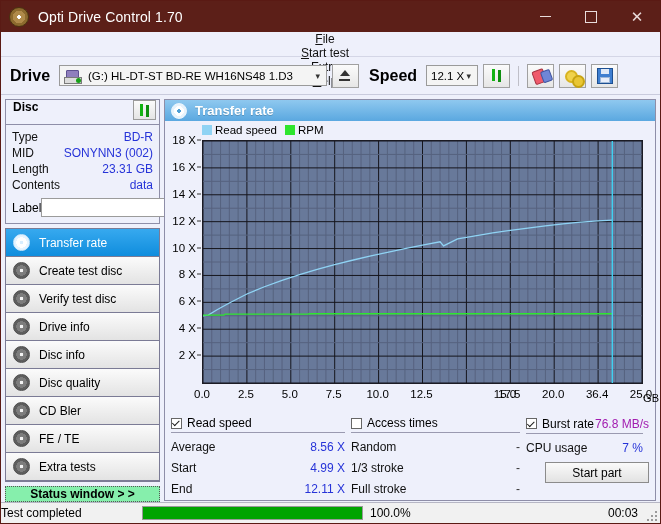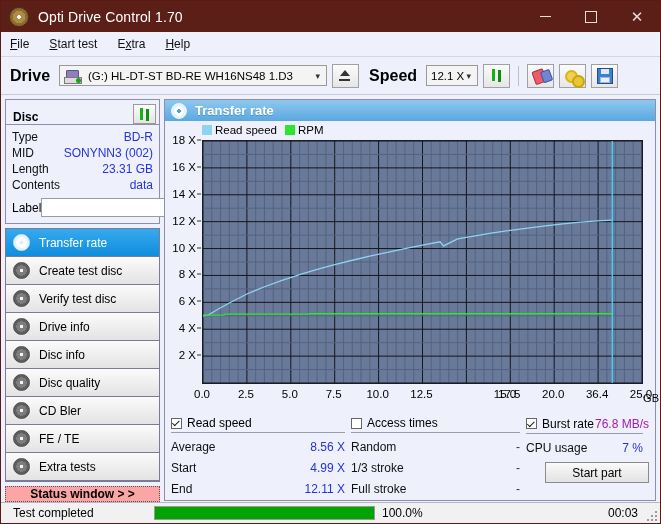--- a/index.html
+++ b/index.html
@@ -29,21 +29,21 @@
   .title-text{color:#fff;font-size:14px;margin-left:9px;letter-spacing:.1px;}
   .winbtns{position:absolute;right:0;top:0;height:31px;display:flex;}
   .winbtn{width:46px;height:31px;display:flex;align-items:center;justify-content:center;
     color:#e9dcdb;font-size:13px;}
   .winbtn .mn{width:11px;height:1px;background:#e9dcdb;display:block;}
   .winbtn .mx{width:10px;height:10px;border:1px solid #e9dcdb;display:block;}
   .winbtn.close{font-size:15px;}
 
   
   .menubar{height:24px;background:#eef0fb;display:flex;align-items:center;padding-left:9px;
-    border-bottom:1px solid #d4d6e6;}
+    border-bottom:1px solid #d4d6e6;flex-direction:column;}
   .menu-item{font-size:12px;margin-right:20px;color:#111;}
   .menu-item u{text-decoration:underline;}
 
   
   .toolbar{height:37px;background:#eef0fb;display:flex;align-items:center;padding-left:9px;
     border-bottom:1px solid #c9cbdd;}
   .tb-label{font-weight:bold;font-size:16px;margin-right:9px;}
   .combo{
     height:21px;background:#f4f4f4;border:1px solid #9a9a9a;display:flex;align-items:center;
     box-sizing:border-box;font-size:11.5px;position:relative;
@@ -88,21 +88,21 @@
   .ico-save .s2{position:absolute;left:2px;bottom:0;width:10px;height:6px;background:#e8eefa;
     border:1px solid #9fb8d8;box-sizing:border-box;}
 
   
   .content{display:flex;padding:4px 4px 0 4px;box-sizing:border-box;height:406px;}
   .sidebar{width:155px;flex:none;display:flex;flex-direction:column;}
   .mainpane{flex:1;margin-left:4px;display:flex;flex-direction:column;}
 
   
   .disc-box{border:1px solid #8e8ea8;background:#eef0fb;box-sizing:border-box;}
-  .disc-head{height:24px;display:flex;align-items:flex-end;border-bottom:1px solid #8e8ea8;
+  .disc-head{height:24px;display:flex;align-items:flex-start;border-bottom:1px solid #8e8ea8;
     padding:0 3px;}
   .disc-head .dh-title{font-weight:bold;font-size:12px;margin-left:4px;}
   .disc-head .dh-btn{margin-left:auto;width:23px;height:20px;
     background:linear-gradient(#fbfbfb,#e4e4e4);border:1px solid #9b9b9b;
     display:flex;align-items:center;justify-content:center;box-sizing:border-box;}
   .disc-rows{padding:4px 6px 5px 6px;}
   .drow{display:flex;justify-content:space-between;align-items:center;height:16px;font-size:12px;}
   .drow .k{color:#111;}
   .drow .v{color:#2633d8;}
   .label-row{display:flex;align-items:center;margin-top:4px;}
@@ -124,21 +124,21 @@
   .navitem.active{background:linear-gradient(#37a9ef,#0f8ddd);color:#fff;}
   .navitem .nlabel{margin-left:9px;}
   .disc-ico{width:15px;height:15px;border-radius:50%;flex:none;position:relative;
     background:radial-gradient(circle at 50% 50%,#f3f3f3 0 17%,#7d7d7d 19% 48%,#5e5e5e 50% 100%);
     border:1px solid #4d4d4d;}
   .navitem.active .disc-ico{
     background:radial-gradient(circle at 50% 50%,#d7eeff 0 17%,#fff 19% 48%,#e6f4ff 50% 100%);
     border:1px solid #cfe9fb;}
   .nav-gap{height:16px;background:linear-gradient(#c6cbe0,#aeb4cd);border:1px solid #7b7b95;
     border-top:none;box-sizing:border-box;}
-  .status-btn{margin-top:4px;height:22px;border:1px dotted #555;background:#fca5a5;
+  .status-btn{margin-top:4px;height:22px;border:1px dotted #555;background:#86efac;
     display:flex;align-items:center;justify-content:center;font-weight:bold;font-size:12px;
     box-sizing:border-box;}
 
   
   .panel{border:1px solid #8e8ea8;background:#eef0fb;box-sizing:border-box;
     display:flex;flex-direction:column;height:100%;}
   .panel-head{height:21px;background:linear-gradient(#8fc8ef,#5aa8e0);display:flex;align-items:center;
     padding-left:6px;flex:none;}
   .panel-head .ph-title{color:#fff;font-weight:bold;font-size:13px;margin-left:8px;
     text-shadow:0 1px 0 rgba(0,0,0,.18);}
@@ -179,21 +179,21 @@
   .srow .sk{color:#111;}
   .srow .sv{margin-left:auto;color:#2633d8;}
   .srow .sv.dash{color:#333;}
   .actbtn{height:21px;width:104px;background:linear-gradient(#fafafa,#e2e2e2);
     border:1px solid #8b8b8b;display:flex;align-items:center;justify-content:center;
     font-size:12px;box-sizing:border-box;margin-left:auto;margin-top:3px;}
 
   
   .statusbar{position:absolute;left:0;right:0;bottom:0;height:20px;background:#f1f1f1;
     border-top:1px solid #b6b6c4;display:flex;align-items:center;font-size:12px;}
-  .sb-text{padding-left:12px;width:141px;flex:none;}
+  .sb-text{padding-left:0;width:141px;flex:none;}
   .sb-progress{width:221px;height:14px;background:#fff;border:1px solid #9a9a9a;
     box-sizing:border-box;flex:none;position:relative;}
   .sb-progress .fill{position:absolute;left:0;top:0;bottom:0;background:#00a400;}
   .sb-pct{width:90px;flex:none;padding-left:7px;}
   .sb-time{flex:1;text-align:right;padding-right:22px;}
   .sb-grip{position:absolute;right:2px;bottom:1px;width:11px;height:11px;}
   .sb-grip i{position:absolute;width:2px;height:2px;background:#9a9a9a;}
 </style>
 </head>
 <body>

